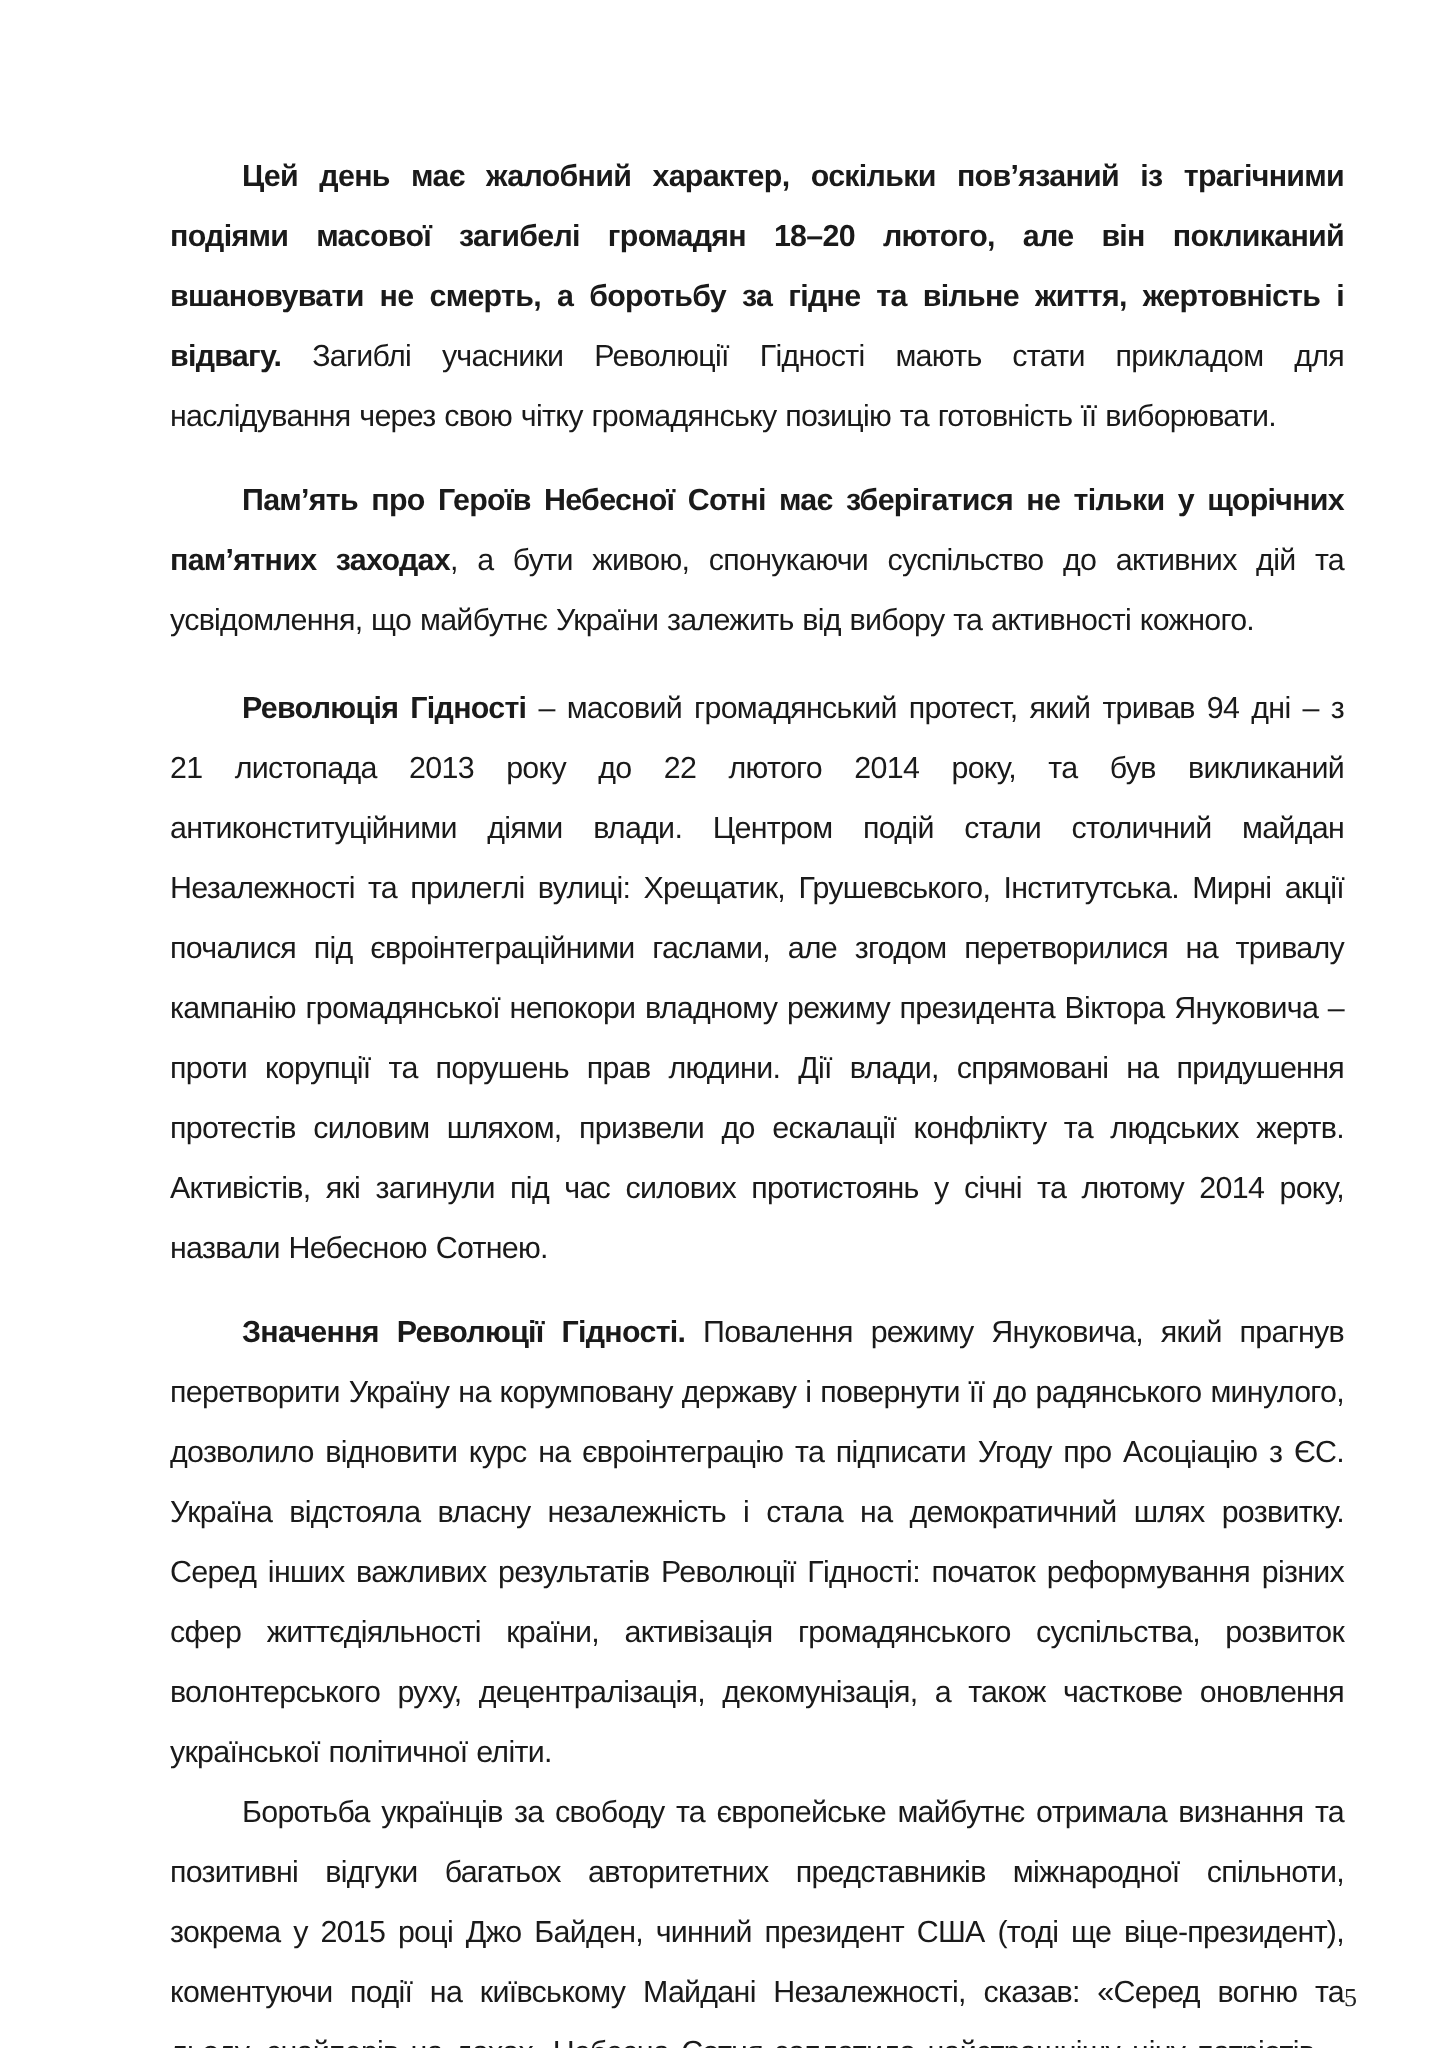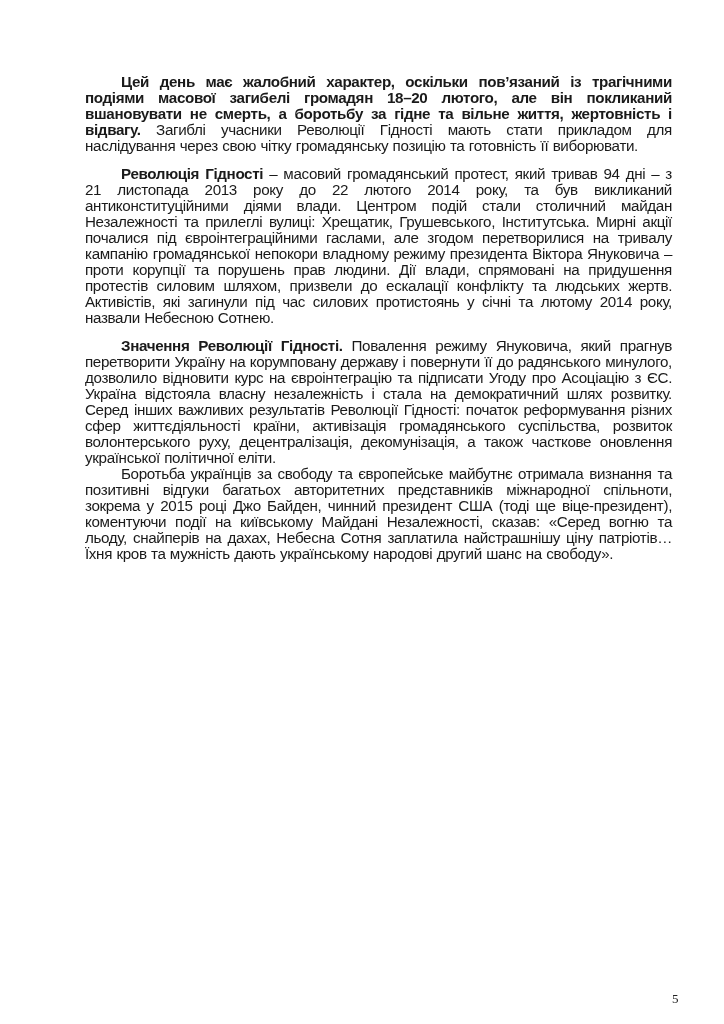--- a/index.html
+++ b/index.html
@@ -17,21 +17,21 @@
   }
   .page {
     position: absolute;
     left: 85px;
     top: 74px;
     width: 587px;
   }
   .para {
     margin: 0;
     font-size: 15.2px;
-    line-height: 16px;
+    line-height: 30px;
     text-align: justify;
     text-indent: 36px;
     letter-spacing: -0.35px;
     word-spacing: 0.5px;
   }
   .para.gap-after { margin-bottom: 12px; }
   .para.gap-after-lg { margin-bottom: 22px; }
   .para.gap-after-md { margin-bottom: 14px; }
   .bold {
     font-weight: bold;
@@ -45,20 +45,21 @@
     color: #222;
   }
 </style>
 </head>
 <body>
 
 <div class="page">
   <p class="para gap-after"><span class="bold">Цей день має жалобний характер, оскільки пов’язаний із трагічними подіями масової загибелі громадян 18–20 лютого, але він покликаний вшановувати не смерть, а боротьбу за гідне та вільне життя, жертовність і відвагу.</span><span> Загиблі учасники Революції Гідності мають стати прикладом для наслідування через свою чітку громадянську позицію та готовність її виборювати.</span></p>
 
 
+  <p class="para gap-after-md"><span class="bold">Пам’ять про Героїв Небесної Сотні має зберігатися не тільки у щорічних пам’ятних заходах</span><span>, а бути живою, спонукаючи суспільство до активних дій та усвідомлення, що майбутнє України залежить від вибору та активності кожного.</span></p>
 
   <p class="para gap-after"><span class="bold">Революція Гідності</span><span> – масовий громадянський протест, який тривав 94 дні – з 21 листопада 2013 року до 22 лютого 2014 року, та був викликаний антиконституційними діями влади. Центром подій стали столичний майдан Незалежності та прилеглі вулиці: Хрещатик, Грушевського, Інститутська. Мирні акції почалися під євроінтеграційними гаслами, але згодом перетворилися на тривалу кампанію громадянської непокори владному режиму президента Віктора Януковича – проти корупції та порушень прав людини. Дії влади, спрямовані на придушення протестів силовим шляхом, призвели до ескалації конфлікту та людських жертв. Активістів, які загинули під час силових протистоянь у січні та лютому 2014 року, назвали Небесною Сотнею.</span></p>
 
   <p class="para"><span class="bold">Значення Революції Гідності.</span><span> Повалення режиму Януковича, який прагнув перетворити Україну на корумповану державу і повернути її до радянського минулого, дозволило відновити курс на євроінтеграцію та підписати Угоду про Асоціацію з ЄС. Україна відстояла власну незалежність і стала на демократичний шлях розвитку. Серед інших важливих результатів Революції Гідності: початок реформування різних сфер життєдіяльності країни, активізація громадянського суспільства, розвиток волонтерського руху, децентралізація, декомунізація, а також часткове оновлення української політичної еліти.</span></p>
 
   <p class="para"><span class="bold"></span><span>Боротьба українців за свободу та європейське майбутнє отримала визнання та позитивні відгуки багатьох авторитетних представників міжнародної спільноти, зокрема у 2015 році Джо Байден, чинний президент США (тоді ще віце-президент), коментуючи події на київському Майдані Незалежності, сказав: «Серед вогню та льоду, снайперів на дахах, Небесна Сотня заплатила найстрашнішу ціну патріотів… Їхня кров та мужність дають українському народові другий шанс на свободу».</span></p>
 </div>
 
 <div class="page-number">5</div>
 

